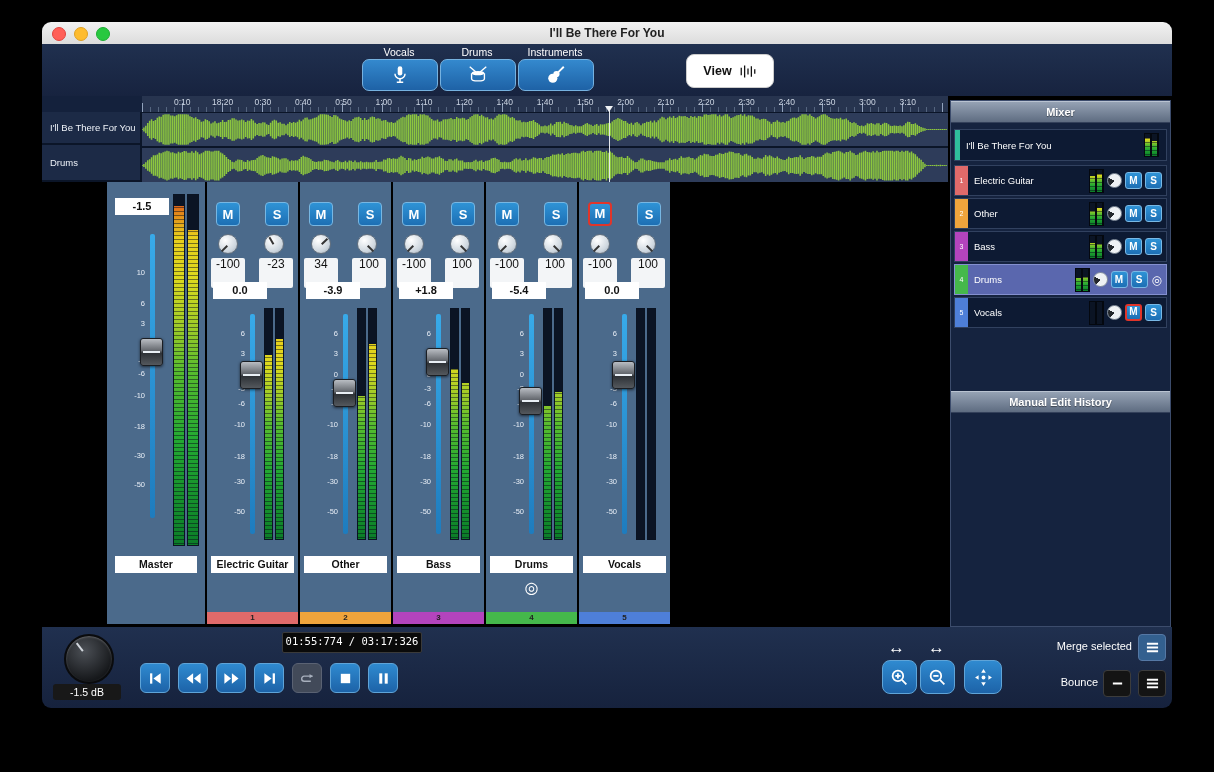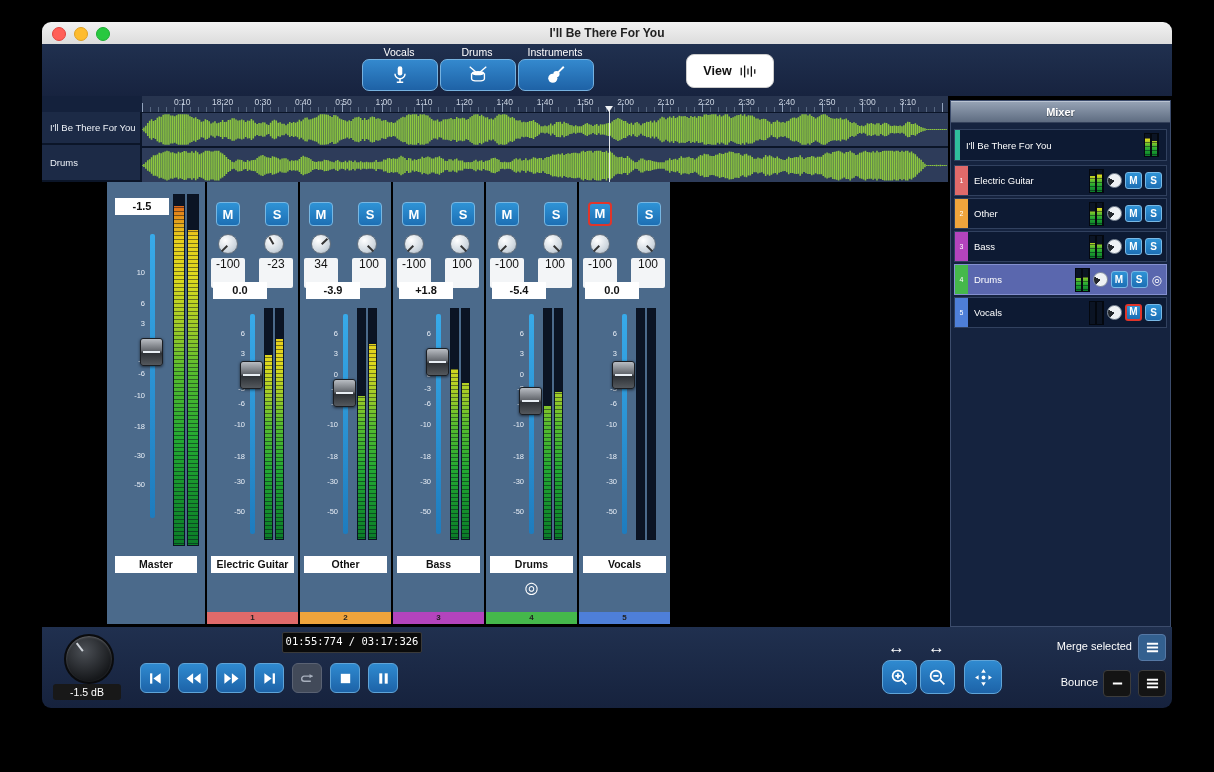--- a/index.html
+++ b/index.html
@@ -526,20 +526,21 @@
               </div>
               <div class="meter" style="--lv: 0;">
                 <div class="off"></div>
               </div>
             </div>
             <div class="mini-knob"></div>
             <div class="sbtn muted-m">M</div>
             <div class="sbtn">S</div>
           </div>
         </div>
+      <div class="side-header">Manual Edit History</div>
       <div class="side-fill"></div>
     </div>
 
     <div class="bottombar">
       <div class="vol-knob"></div>
       <div class="vol-label">-1.5 dB</div>
       <div class="time-box">01:55:774 / 03:17:326</div>
 
       <div class="tbtn" style="left:98px">
           <svg viewBox="0 0 16 16" fill="#fff">

